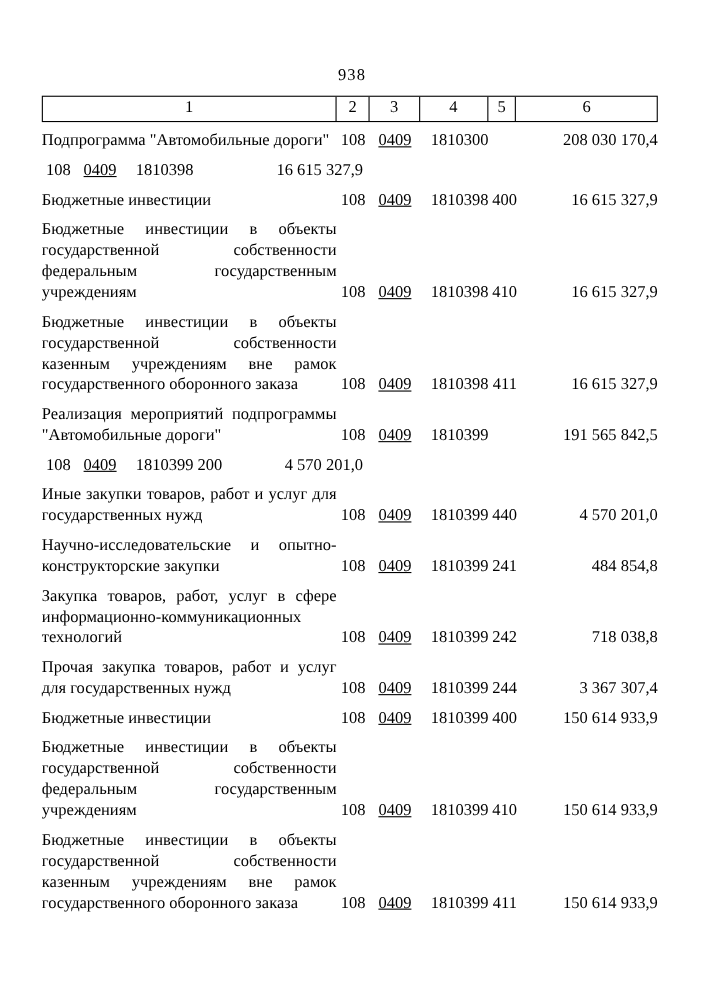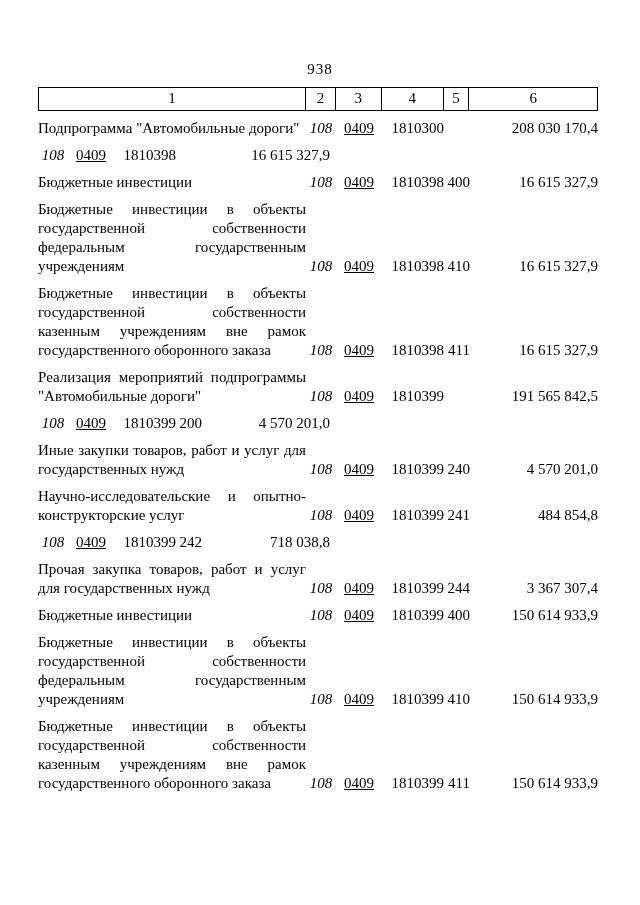--- a/index.html
+++ b/index.html
@@ -46,21 +46,21 @@
     display: flex;
     align-items: flex-end;
     margin-top: 8px;
     font-size: 15px;
     line-height: 19px;
   }
   .c1 {
     width: 268px;
     text-align: justify;
   }
-  .c2 { width: 30px;  text-align: center; white-space: nowrap; font-style: italic; }
+  .c2 { width: 30px;  text-align: center; white-space: nowrap; }
   .c3 { width: 46px;  text-align: center; white-space: nowrap; text-decoration: underline; }
   .c4 { width: 62px;  text-align: right; white-space: nowrap; }
   .c5 { width: 26px;  text-align: right; white-space: nowrap; }
   .c6 { width: 128px; text-align: right;  white-space: nowrap; }
 </style>
 </head>
 <body>
 
 <div class="page">
 
@@ -137,34 +137,35 @@
     <div class="c4">1810399</div>
     <div class="c5">200</div>
     <div class="c6">4 570 201,0</div>
   </div>
 
   <div class="row">
     <div class="c1">Иные закупки товаров, работ и услуг для государственных нужд</div>
     <div class="c2">108</div>
     <div class="c3">0409</div>
     <div class="c4">1810399</div>
-    <div class="c5">240</div>
+    <div class="c5">440</div>
     <div class="c6">4 570 201,0</div>
   </div>
 
   <div class="row">
-    <div class="c1">Научно-исследовательские и опытно-конструкторские услуг</div>
+    <div class="c1">Научно-исследовательские и опытно-конструкторские закупки</div>
     <div class="c2">108</div>
     <div class="c3">0409</div>
     <div class="c4">1810399</div>
     <div class="c5">241</div>
     <div class="c6">484 854,8</div>
   </div>
 
   <div class="row">
+    <div class="c1">Закупка товаров, работ, услуг в сфере информационно-коммуникационных технологий</div>
     <div class="c2">108</div>
     <div class="c3">0409</div>
     <div class="c4">1810399</div>
     <div class="c5">242</div>
     <div class="c6">718 038,8</div>
   </div>
 
   <div class="row">
     <div class="c1">Прочая закупка товаров, работ и услуг для государственных нужд</div>
     <div class="c2">108</div>

